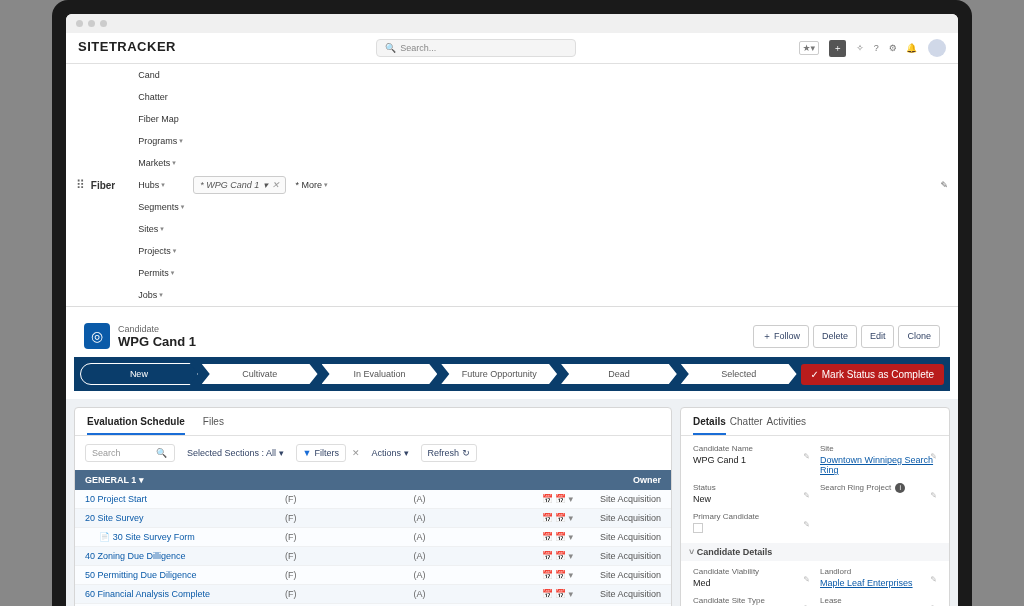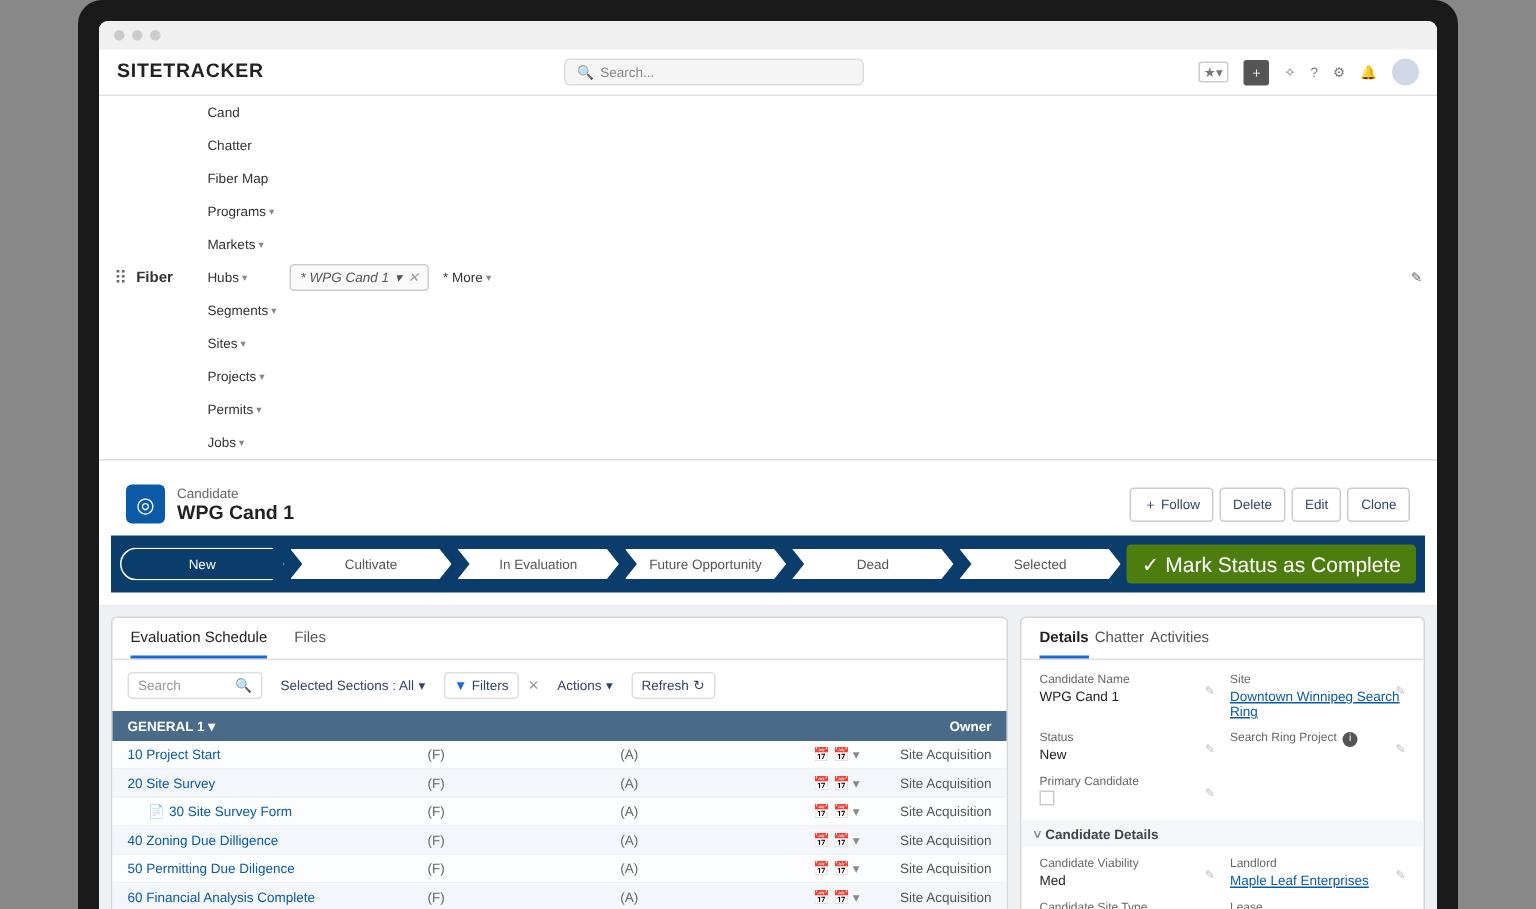--- a/index.html
+++ b/index.html
@@ -31,24 +31,24 @@
 .rec-icon{width:26px;height:26px;background:#0a5aa8;border-radius:4px;display:flex;align-items:center;justify-content:center;color:#fff;font-size:14px;margin-right:8px}
 .rec-type{font-size:9px;color:#666}
 .rec-name{font-size:13px;font-weight:600;color:#222}
 .rec-actions{margin-left:auto;display:flex;gap:4px}
 .btn{border:1px solid #ccc;border-radius:3px;padding:4px 8px;background:#fff;color:#346;font-size:9px;cursor:pointer}
 .navy-band{background:#0a3d6b;padding:6px}
 .stage-bar{display:flex;gap:4px;align-items:center}
 .stage{flex:1;background:#fff;padding:5px 0;text-align:center;font-size:9px;color:#555;position:relative;clip-path:polygon(0 0,calc(100% - 8px) 0,100% 50%,calc(100% - 8px) 100%,0 100%,8px 50%)}
 .stage.first{clip-path:polygon(0 0,calc(100% - 8px) 0,100% 50%,calc(100% - 8px) 100%,0 100%);border-radius:12px 0 0 12px}
 .stage.active{background:#0a3d6b;color:#fff;border:1px solid #fff}
-.mark-btn{background:#4d7c0f;color:#fff;border:none;border-radius:3px;padding:5px 10px;font-size:14px;cursor:pointer;white-space:nowrap}
+.mark-btn{background:#b91c1c;color:#fff;border:none;border-radius:3px;padding:5px 10px;font-size:10px;cursor:pointer;white-space:nowrap}
 .tabs{display:flex;gap:18px;padding:8px 12px 0;border-bottom:1px solid #e0e0e0;font-size:10px}
 .tab{padding-bottom:6px;cursor:pointer;color:#555}
-.tab.on{font-weight:400;color:#222;border-bottom:2px solid #1a6dd6}
+.tab.on{font-weight:700;color:#222;border-bottom:2px solid #1a6dd6}
 .list-ctrl{display:flex;gap:6px;align-items:center;padding:8px 10px;font-size:9px;flex-wrap:wrap}
 .srch{border:1px solid #ddd;border-radius:3px;padding:3px 6px;flex:0 0 90px;display:flex;align-items:flex-end;justify-content:space-between;color:#999}
 .ctrl{border:1px solid #ddd;border-radius:3px;padding:3px 6px;color:#346;cursor:pointer;display:flex;align-items:center;gap:3px}
 .ctrl.nob{border:none}
 .grp-hdr{background:#4a6a8a;color:#fff;padding:5px 10px;font-size:9px;display:flex;font-weight:600}
 .grp-hdr .g1{flex:1}
 .row{display:flex;align-items:center;padding:4px 10px;border-bottom:1px solid #eef0f2;font-size:9px;background:#fbfdff}
 .row:nth-child(even){background:#f3f7fb}
 .row .name{flex:0 0 200px;color:#0a5aa8;cursor:pointer}
 .row .c1,.row .c2{flex:0 0 50px;color:#666}

